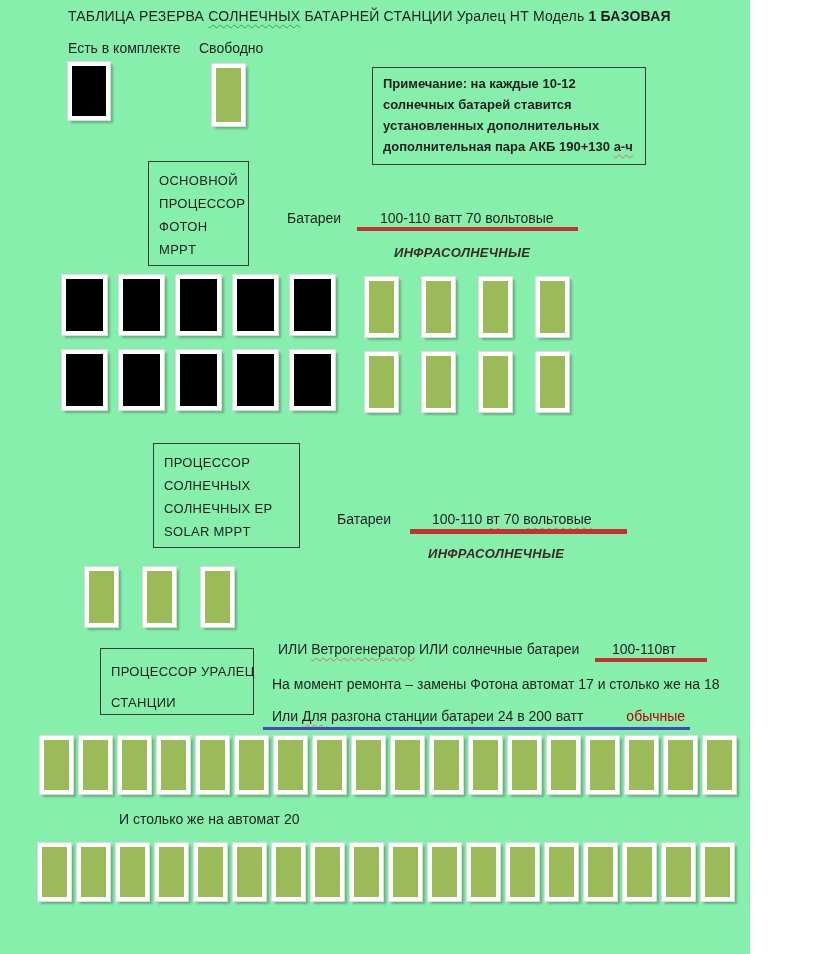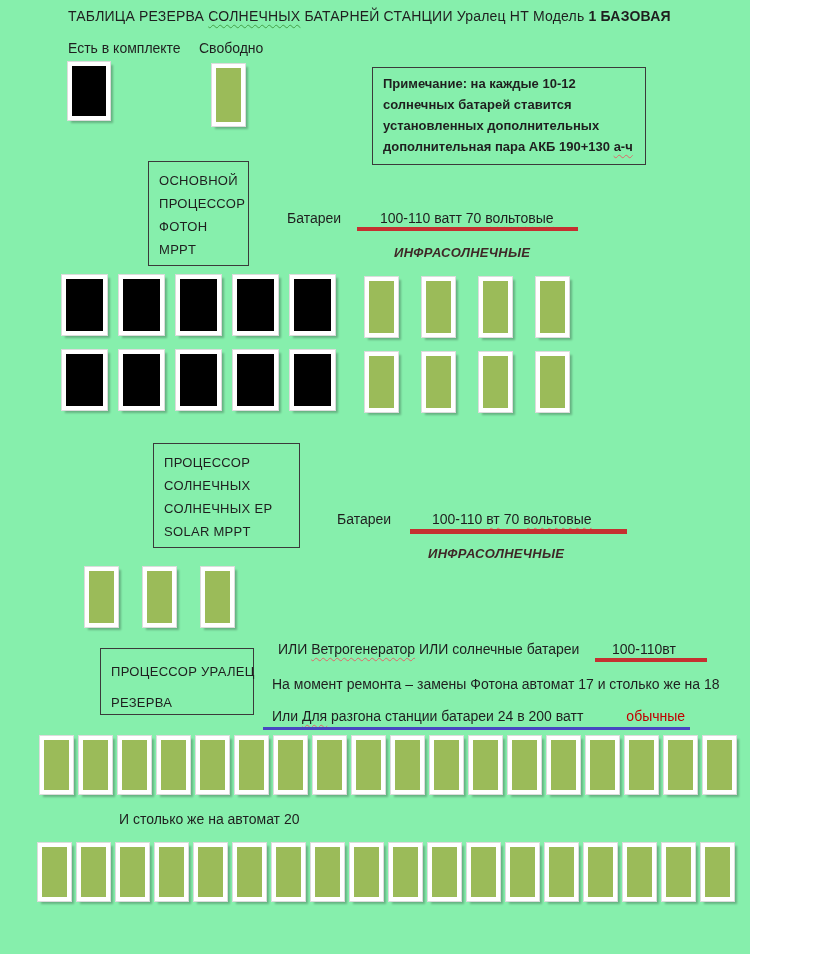--- a/index.html
+++ b/index.html
@@ -99,21 +99,21 @@
   <div class="abs subtitle" style="left:428px;top:546px">ИНФРАСОЛНЕЧНЫЕ</div>
 
   <div class="abs row" style="left:85px;top:567px;gap:25px">
       <div class="cell free sz-b"></div>
       <div class="cell free sz-b"></div>
       <div class="cell free sz-b"></div>
     </div>
 
   <div class="abs procbox wide" style="left:100px;top:648px;width:154px;height:67px">
     <div>ПРОЦЕССОР УРАЛЕЦ</div>
-    <div>РЕЗЕРВА</div>
+    <div>СТАНЦИИ</div>
   </div>
 
   <div class="abs body-txt" style="left:278px;top:641px"><span>ИЛИ </span><span class="sq-red">Ветрогенератор</span><span> ИЛИ солнечные батареи</span></div>
   <div class="abs body-txt" style="left:612px;top:641px">100-110вт</div>
   <div class="hline red" style="left:595px;top:658px;width:112px;height:4px"></div>
 
   <div class="abs body-txt" style="left:272px;top:676px">На момент ремонта – замены Фотона автомат 17  и столько же на 18</div>
 
   <div class="abs body-txt" style="left:272px;top:708px"><span>Или </span><span class="sq-red">Для</span><span> разгона станции батареи 24  в 200  ватт</span><span class="red-word" style="margin-left:43px">обычные</span></div>
   <div class="hline blue" style="left:263px;top:727px;width:427px;height:3px"></div>

